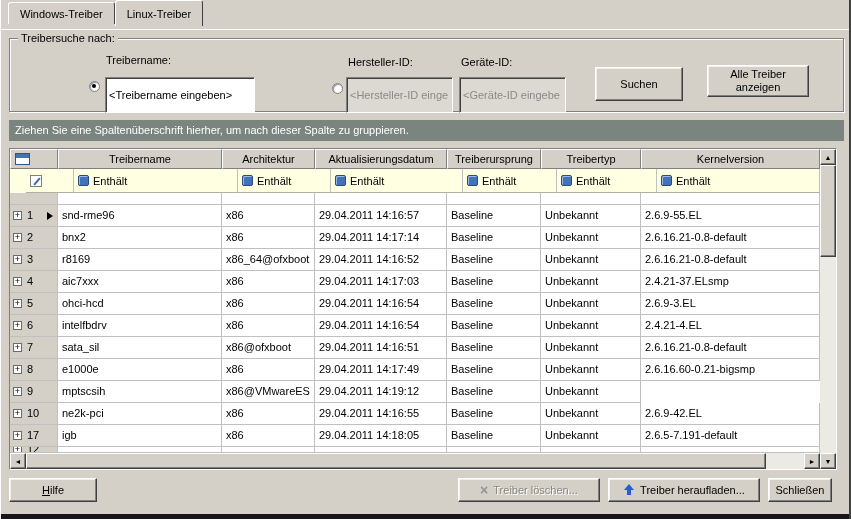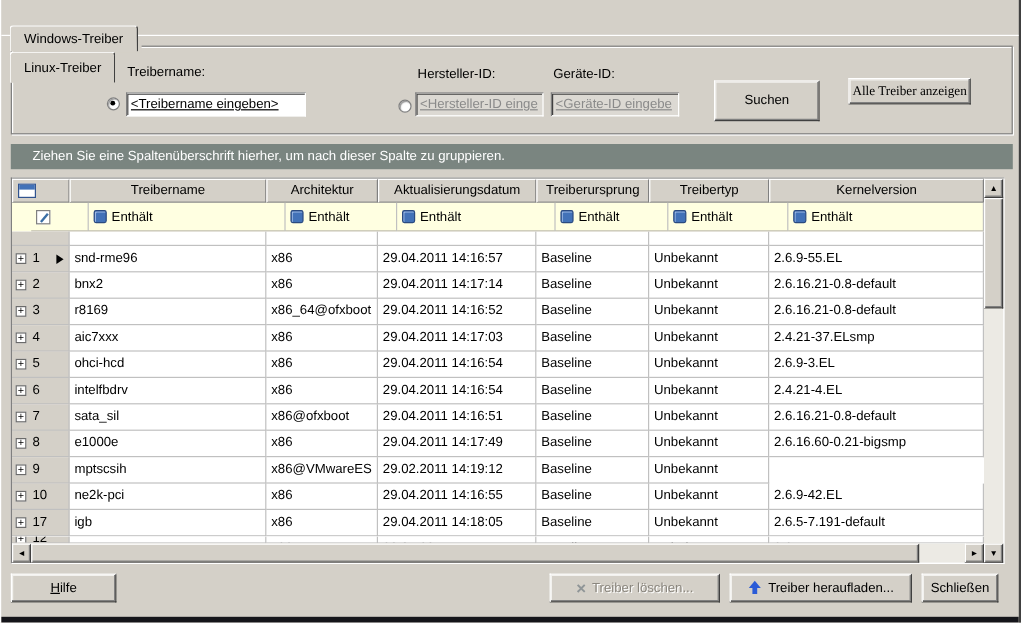--- a/index.html
+++ b/index.html
@@ -3,59 +3,59 @@
 <meta charset="utf-8">
 <style>
   * { margin:0; padding:0; box-sizing:border-box; }
   html,body { width:851px; height:519px; }
   body { font-family:"Liberation Sans", sans-serif; font-size:11px; color:#000; }
   .container { position:relative; width:851px; height:519px; background:#d4d0c8; overflow:hidden;
                border-left:1px solid #ffffff; border-right:2px solid #404040; }
   .bottom-edge { position:absolute; left:0; bottom:0; width:100%; height:5px; background:#15151a; }
 
   
-  .tabstrip { position:absolute; top:21px; left:7px; display:flex; align-items:flex-start; z-index:5;flex-direction:column; }
+  .tabstrip { position:absolute; top:0; left:7px; display:flex; align-items:center; z-index:5; }
   .tab { position:relative; background:#d4d0c8; border:1px solid #404040; border-bottom:none;
          border-top-color:#ffffff; border-left-color:#ffffff; border-radius:3px 3px 0 0;
          padding:0 11px; display:flex; align-items:center; white-space:nowrap; }
   .tab.inactive { height:22px; }
   .tab.active { height:26px; z-index:6; }
   .tabline { position:absolute; top:29px; left:0; width:100%; height:1px; background:#ffffff; z-index:1; }
 
   
   .groupbox { position:absolute; left:8px; top:38px; width:835px; height:74px;
               border:1px solid #808080; box-shadow:inset 1px 1px 0 #ffffff, 1px 1px 0 #ffffff; }
   .group-title { position:absolute; left:8px; top:-7px; background:#d4d0c8; padding:0 3px; }
   .lbl { position:absolute; white-space:nowrap;text-align:center; }
   .radio { position:absolute; width:11px; height:11px; border-radius:50%; background:#ffffff;
            border:1px solid #808080; box-shadow:inset 1px 1px 1px rgba(64,64,64,.55); }
   .radio.checked::after { content:""; display:block; width:4px; height:4px; border-radius:50%;
            background:#000; margin:2px 0 0 2px; }
-  .textbox { position:absolute; height:20px; background:#ffffff; font:inherit; padding:2px 3px;
+  .textbox { position:absolute; height:36px; background:#ffffff; font:inherit; padding:2px 3px;
              border:1px solid; border-color:#808080 #ffffff #ffffff #808080;
-             box-shadow:inset 1px 1px 0 #404040; outline:none;text-decoration:underline; }
+             box-shadow:inset 1px 1px 0 #404040; outline:none; }
   .textbox.grayed { background:#dcd9d3; color:#8a8a8a; }
 
   
   .btn { position:absolute; background:#d4d0c8; font:inherit; text-align:center;
          border:1px solid; border-color:#ffffff #404040 #404040 #ffffff;
          box-shadow:inset -1px -1px 0 #808080, inset 1px 1px 0 #f2f1ee;
          display:flex; align-items:center; justify-content:center; gap:5px; cursor:default; }
   .btn.disabled { color:#8a867e; text-shadow:1px 1px 0 #ffffff; }
   .btn-hilfe span::first-letter { text-decoration:underline; }
   .x-icon { font-weight:bold; font-size:14px; line-height:12px; color:#8f9597; text-shadow:none; }
   .up-arrow { position:relative; width:12px; height:12px; }
   .up-arrow::before { content:""; position:absolute; left:1px; top:0; width:0; height:0;
          border-left:5px solid transparent; border-right:5px solid transparent;
          border-bottom:6px solid #2a5bd7; }
   .up-arrow::after { content:""; position:absolute; left:4px; top:6px; width:4px; height:5px; background:#2a5bd7; }
 
   
   .group-panel { position:absolute; left:8px; top:120px; width:835px; height:21px;
-                 background:#7a8580; color:#ffffff; line-height:21px; padding-left:18px; white-space:nowrap; }
+                 background:#7a8580; color:#ffffff; line-height:21px; padding-left:6px; white-space:nowrap; }
 
   
   .grid { position:absolute; left:8px; top:148px; width:828px; height:322px; display:flex;
           border:1px solid; border-color:#808080 #ffffff #ffffff #808080; background:#ffffff; }
   .grid-main { width:810px; display:flex; flex-direction:column; background:#ffffff; overflow:hidden; }
   .grow { display:grid; grid-template-columns:48px 164px 93px 132px 94px 100px 1fr; }
 
   .hdr-row { height:20px; }
   .hcell { background:#d4d0c8; border:1px solid; border-color:#ffffff #808080 #808080 #ffffff;
            display:flex; align-items:center; justify-content:center; overflow:hidden; white-space:nowrap; }
@@ -124,21 +124,21 @@
     <span class="radio" style="left:322px; top:44px;"></span>
     <span class="lbl" style="left:338px; top:17px;">Hersteller-ID:</span>
     <input class="textbox grayed" style="left: 336px; top: 38px; width: 107px;" value="&lt;Hersteller-ID einge">
 
     <span class="lbl" style="left:451px; top:17px;">Geräte-ID:</span>
     <input class="textbox grayed" style="left: 449px; top: 38px; width: 107px;" value="&lt;Geräte-ID eingebe">
 
     <button class="btn" style="left:585px; top:28px; width:88px; height:34px;">
       <span>Suchen</span>
     </button>
-    <button class="btn" style="left:697px; top:26px; width:102px; height:22px; white-space:normal; line-height:13px;font-family:Liberation Serif, serif;">
+    <button class="btn" style="left:697px; top:26px; width:102px; height:32px; white-space:normal; line-height:13px;">
       <span>Alle Treiber anzeigen</span>
     </button>
   </div>
 
   <div class="group-panel">
     <span>Ziehen Sie eine Spaltenüberschrift hierher, um nach dieser Spalte zu gruppieren.</span>
   </div>
 
   <div class="grid">
     <div class="grid-main">
@@ -301,21 +301,21 @@
     <div class="cell">2.6.16.60-0.21-bigsmp</div>
   </div>
           <div class="grow grid-row">
     <div class="cell ind">
       <span class="plusbox">+</span>
       <span class="rownum">9</span>
 
     </div>
     <div class="cell">mptscsih</div>
     <div class="cell">x86@VMwareES</div>
-    <div class="cell">29.02.2011 14:19:12</div>
+    <div class="cell">29.04.2011 14:19:12</div>
     <div class="cell">Baseline</div>
     <div class="cell">Unbekannt</div>
   </div>
           <div class="grow grid-row">
     <div class="cell ind">
       <span class="plusbox">+</span>
       <span class="rownum">10</span>
 
     </div>
     <div class="cell">ne2k-pci</div>

